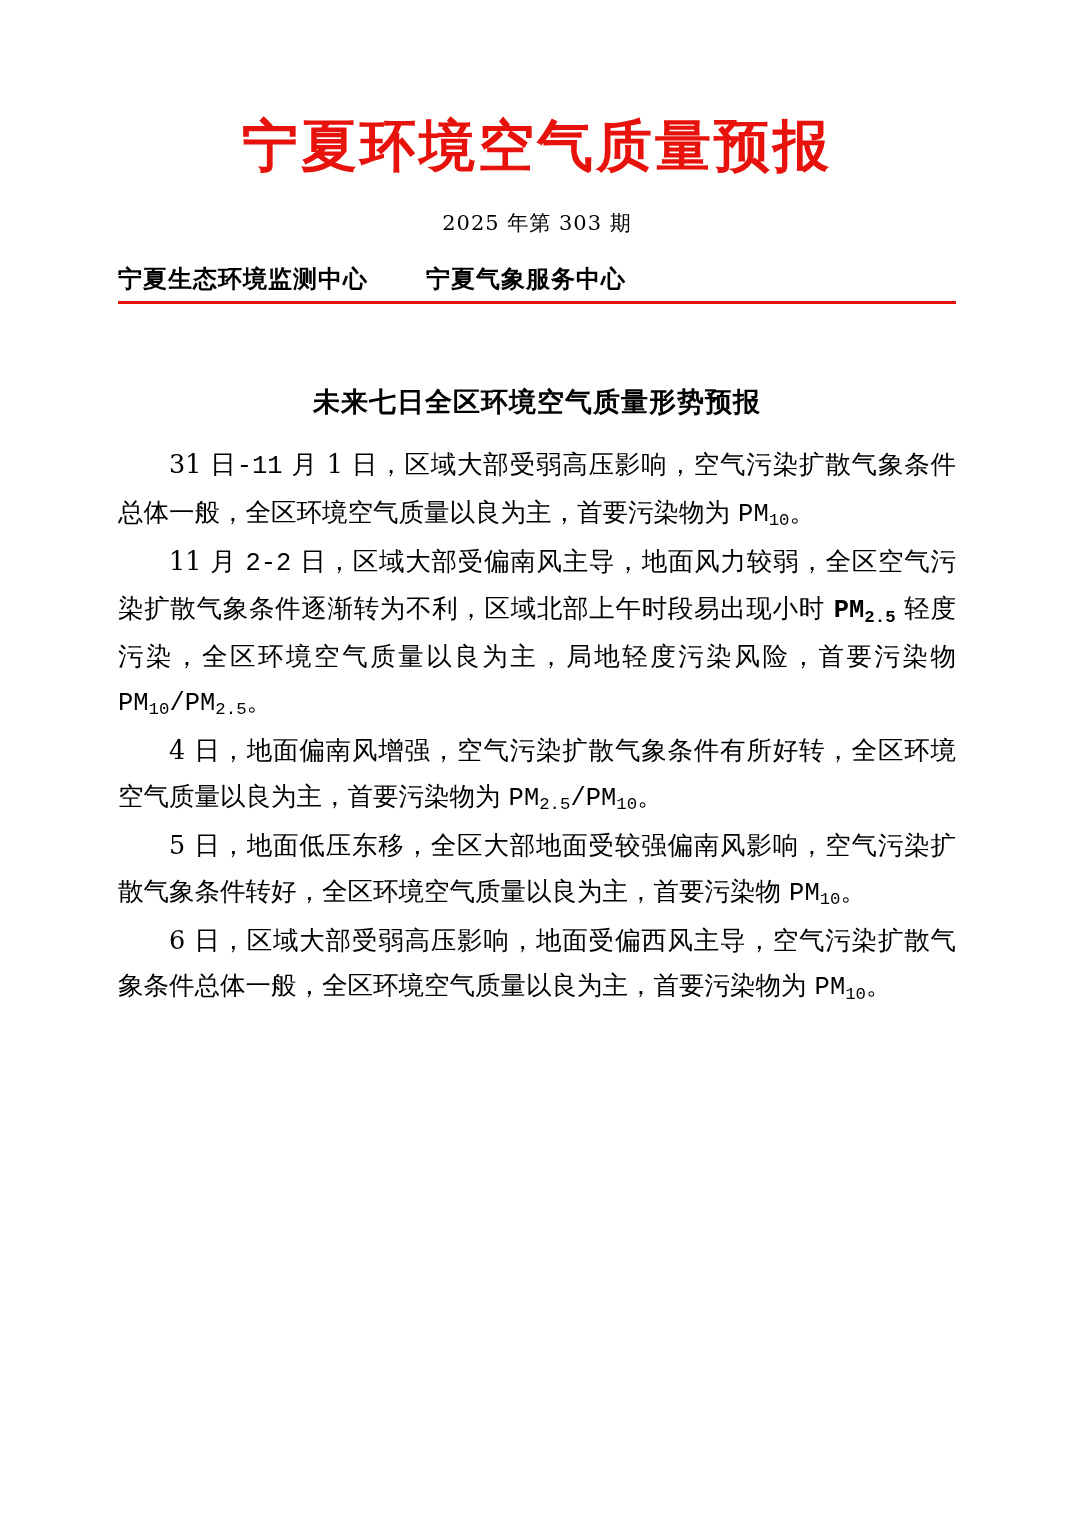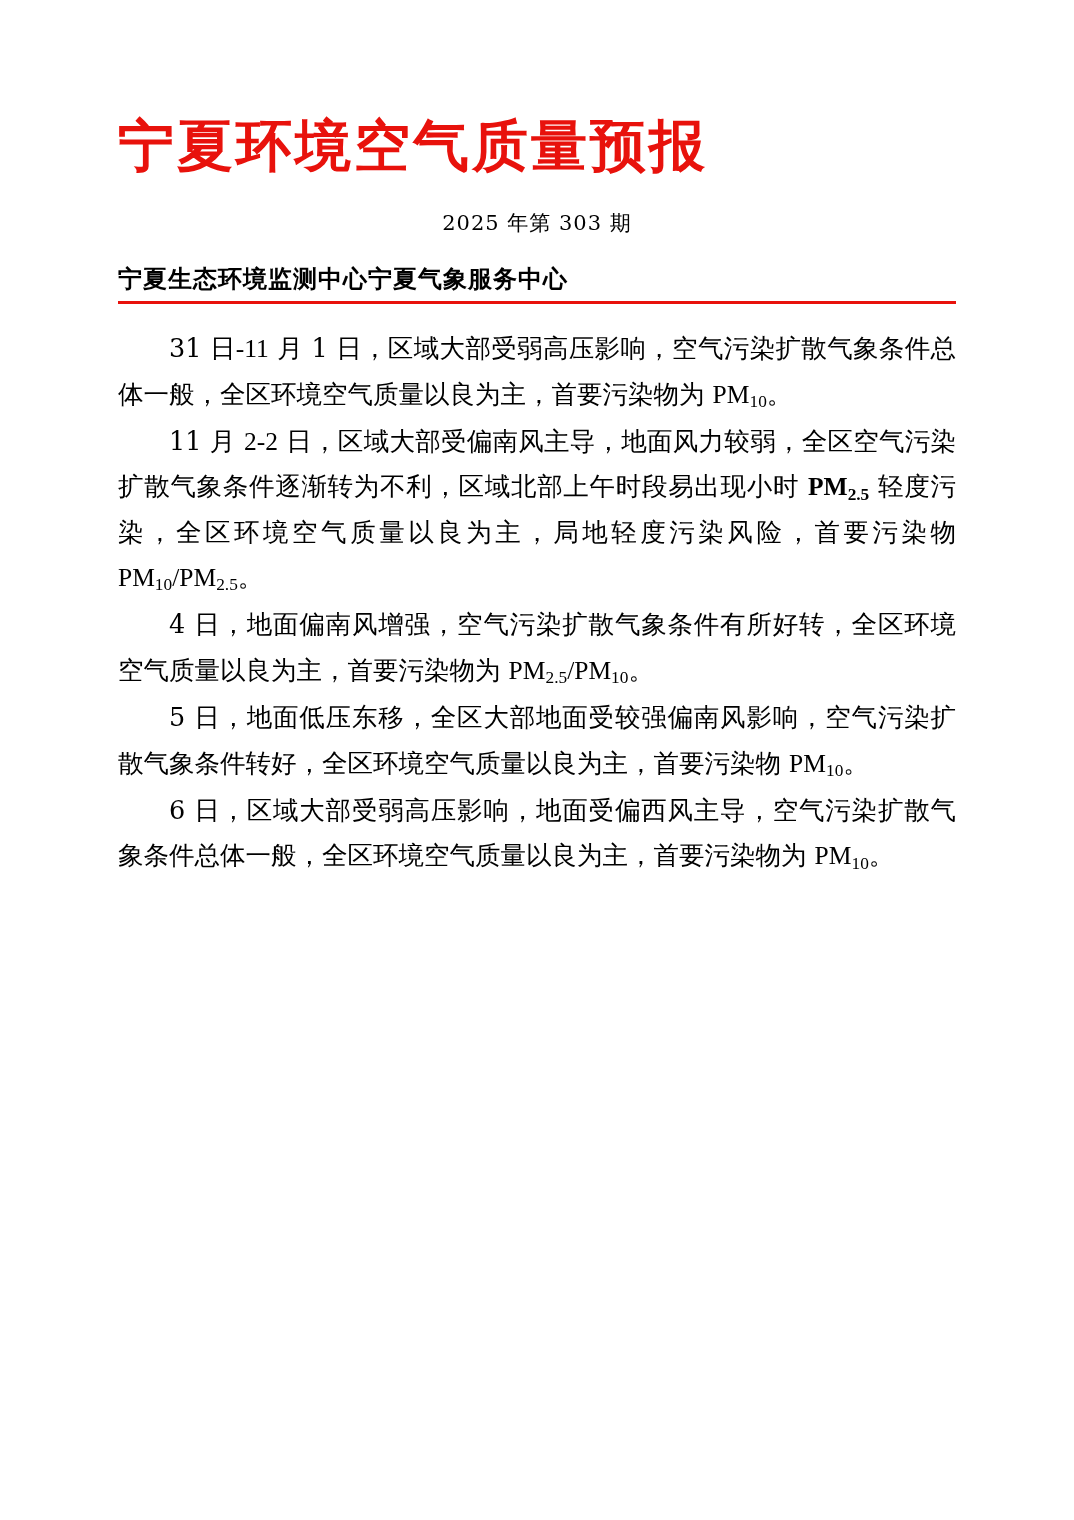--- a/index.html
+++ b/index.html
@@ -16,20 +16,21 @@
     overflow: hidden;
   }
   .page {
     width: 1074px;
     height: 1520px;
     box-sizing: border-box;
     padding: 0 118px;
     position: relative;
   }
   .doc-title {
+    text-align: center;
     color: #e8120c;
     font-family: "DejaVu Serif", "Liberation Serif", serif;
     font-weight: 700;
     font-size: 56px;
     letter-spacing: 3px;
     line-height: 1.2;
     margin-top: 112px;
     white-space: nowrap;
   }
   .issue-line {
@@ -42,21 +43,21 @@
   .org-row {
     display: flex;
     align-items: baseline;
     margin-top: 26px;
     font-size: 24px;
     font-weight: 700;
     font-family: Liberation Sans, sans-serif;
     letter-spacing: 1px;
   }
   .org-left { flex: 0 0 auto; }
-  .org-mid { flex: 0 0 auto; }
+  .org-mid { flex: 0 0 auto; margin-left: 58px; }
   .org-right { margin-left: auto; }
   .red-rule {
     border: none;
     border-top: 3px solid #e8120c;
     margin: 6px 0 0 0;
     height: 0;
   }
   .section-title {
     text-align: center;
     font-family: "DejaVu Sans", "Liberation Sans", sans-serif;
@@ -71,21 +72,21 @@
     line-height: 1.78;
     text-align: justify;
     text-justify: inter-ideograph;
   }
   .para {
     text-indent: 2em;
     margin: 0 0 0 0;
     padding: 0;
   }
   .para + .para { margin-top: 2px; }
-  .lat { font-family: Liberation Serif, serif; }
+  .lat { font-family: Liberation Mono, monospace; }
   .bold { font-weight: 700; }
   sub {
     font-size: 0.68em;
     vertical-align: baseline;
     position: relative;
     bottom: -0.25em;
   }
 </style>
 </head>
 <body>
@@ -95,20 +96,21 @@
   <div class="doc-title">宁夏环境空气质量预报</div>
 
   <div class="issue-line">2025 年第 303 期</div>
 
   <div class="org-row">
     <span class="org-left">宁夏生态环境监测中心</span>
     <span class="org-mid">宁夏气象服务中心</span>
   </div>
   <hr class="red-rule">
 
+  <div class="section-title">未来七日全区环境空气质量形势预报</div>
 
   <div class="body-text">
 
     <p class="para">
       31 <span class="lat">日-11</span> 月 1 日，区域大部受弱高压影响，空气污染扩散气象条件总体一般，全区环境空气质量以良为主，首要污染物为 <span class="lat">PM<sub>10</sub></span>。
     </p>
 
     <p class="para">
       11 月 <span class="lat">2-2</span> 日，区域大部受偏南风主导，地面风力较弱，全区空气污染扩散气象条件逐渐转为不利，区域北部上午时段易出现小时 <span class="lat bold">PM<sub>2.5</sub></span> 轻度污染，全区环境空气质量以良为主，局地轻度污染风险，首要污染物 <span class="lat">PM<sub>10</sub>/PM<sub>2.5</sub></span>。
     </p>

